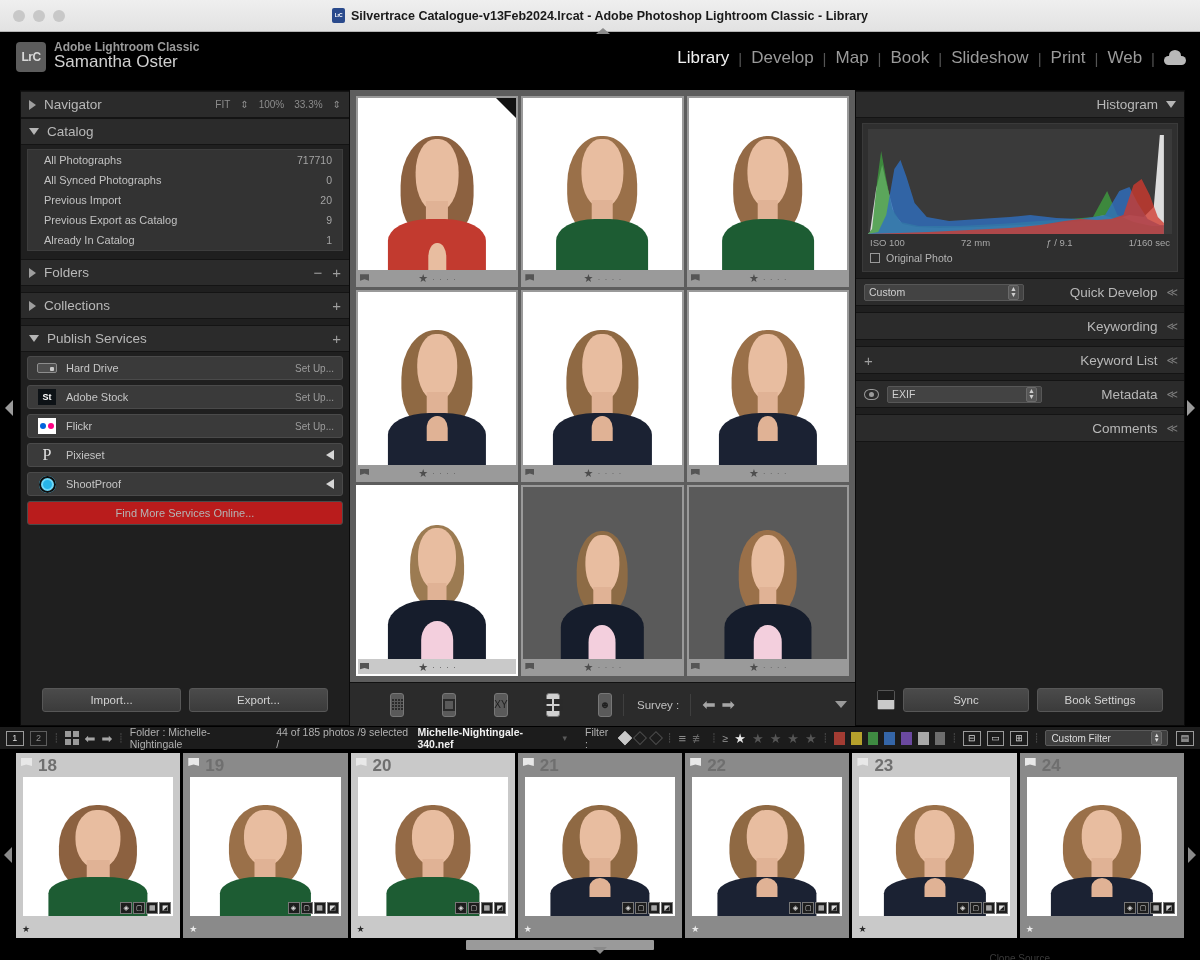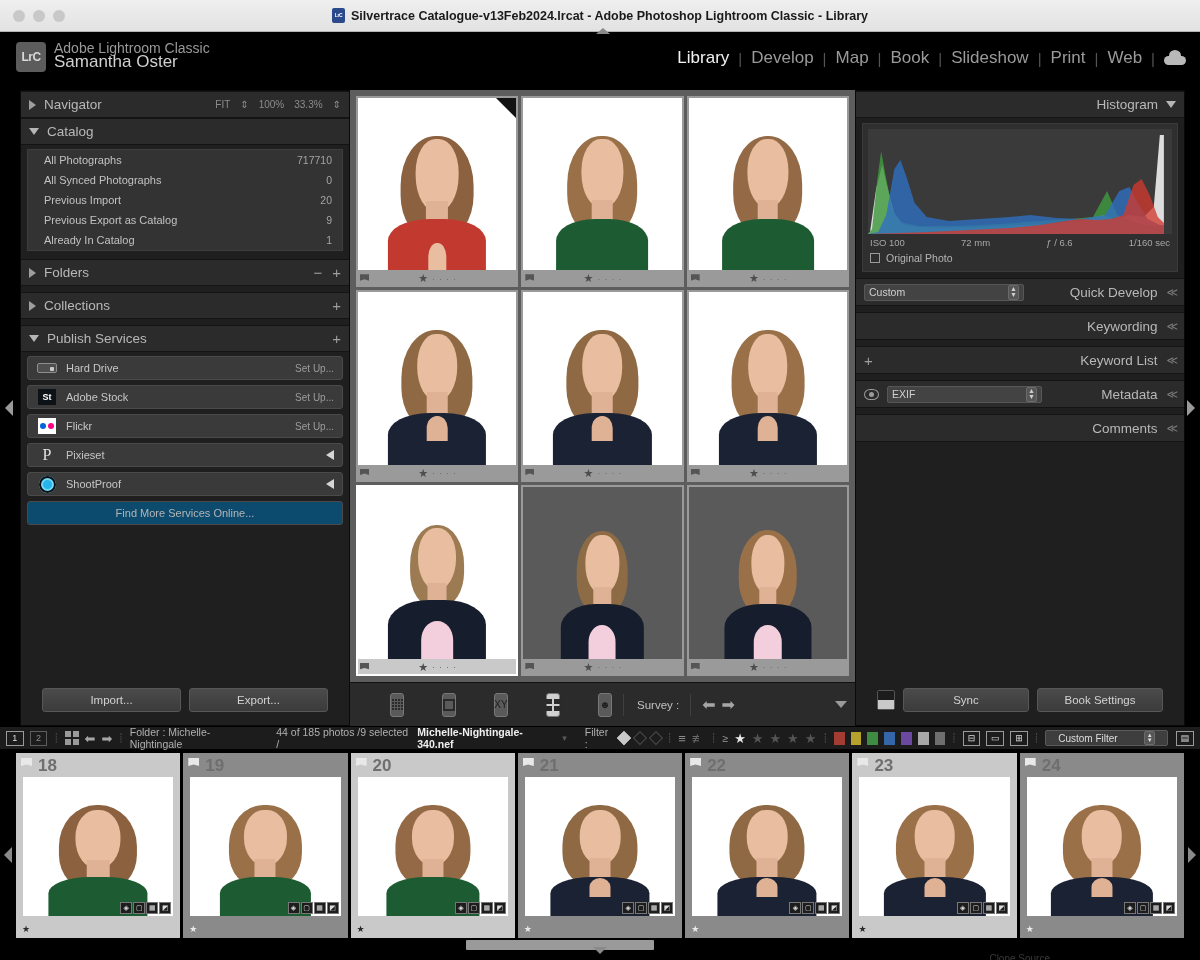--- a/index.html
+++ b/index.html
@@ -20,21 +20,21 @@
   .title-txt { font-size:12.5px; color:#1a1a1a; font-weight:bold; }
 
   
   .app { position:absolute; left:0; top:32px; width:1200px; height:928px; background:#000; }
 
   
   .idbar { position:relative; height:58px; background:#000; }
   .lrc-badge { position:absolute; left:16px; top:10px; width:30px; height:30px;
     background:#5c5c5c; border-radius:4px; color:#d8d8d8; font-size:12px; font-weight:bold;
     display:flex; align-items:center; justify-content:center; letter-spacing:-0.5px;}
-  .id-line1 { position:absolute; left:54px; top:8px; font-size:14px; color:#9a9a9a; }
+  .id-line1 { position:absolute; left:54px; top:8px; font-size:12px; color:#9a9a9a;font-weight:bold; }
   .id-line2 { position:absolute; left:54px; top:20px; font-size:17px; color:#d0d0d0; }
   .modules { position:absolute; right:14px; top:16px; display:flex; align-items:center;
     gap:0px; font-size:17px; color:#9a9a9a; }
   .modules .m { padding:0 9px; cursor:pointer; }
   .modules .m.active { color:#f2f2f2; }
   .modules .sep { color:#555; font-size:15px; }
   .cloud-ic { margin-left:9px; width:22px; height:14px; position:relative; }
   .cloud-ic:before{ content:""; position:absolute; left:0; bottom:0; width:22px; height:9px;
      background:#b9b9b9; border-radius:5px;}
   .cloud-ic:after{ content:""; position:absolute; left:5px; bottom:4px; width:12px; height:11px;
@@ -95,21 +95,21 @@
       background:#c9c9c9;border-radius:1px;}
   .ic-st { background:#0d1216; color:#fff; font-size:9px; font-weight:bold;
       width:18px;height:16px; }
   .ic-fl { background:#fff; width:18px;height:16px; position:relative; }
   .ic-fl i { position:absolute; top:5px; width:6px; height:6px; border-radius:50%; }
   .ic-fl i:first-child{ left:2px; background:#0063dc;}
   .ic-fl i:last-child{ right:2px; background:#ff0084;}
   .ic-px { color:#e3e3e3; font-size:16px; font-family:"Liberation Serif", serif; }
   .ic-sp { width:17px;height:17px; border-radius:50%; background:#27b4e8;
      box-shadow:inset 0 0 0 2px #0e0e0e, inset 0 0 0 4px #6fd7f7;}
-  .findmore { height:24px; background:#0c4a6e; border:1px solid #4a4a4a; border-radius:3px;
+  .findmore { height:24px; background:#b91c1c; border:1px solid #4a4a4a; border-radius:3px;
      display:flex; align-items:center; justify-content:center; font-size:11px;
      color:#b5b5b5; cursor:pointer; }
 
   
   .sidefoot { position:absolute; left:0; bottom:4px; width:100%; height:42px;
      background:#1f1f1f; display:flex; align-items:center; justify-content:center; gap:8px;
      padding:0 21px; }
   .btn { flex:1; height:24px; background:linear-gradient(#4b4b4b,#3b3b3b);
      border:1px solid #575757; border-radius:3px; color:#d2d2d2; font-size:11.5px;
      display:flex; align-items:center; justify-content:center; cursor:pointer; }
@@ -200,21 +200,21 @@
   .dot { color:#5a5a5a; font-size:9px; }
   .fname { color:#f0f0f0; font-weight:bold; }
   .diamond { width:10px;height:10px; transform:rotate(45deg); border:1px solid #8a8a8a;
      cursor:pointer;}
   .diamond.fill { background:#c9c9c9; border-color:#c9c9c9; }
   .diamond.dim { border-color:#4a4a4a; }
   .star { color:#555; font-size:13px; cursor:pointer;}
   .star.on { color:#e8e8e8; }
   .swatch { width:11px;height:13px; cursor:pointer;}
   .cfilter { width:125px; height:16px; background:#3e3e3e; border:1px solid #5a5a5a;
-     border-radius:2px; display:flex; align-items:center; padding:0 12px; font-size:10px;
+     border-radius:2px; display:flex; align-items:center; padding:0 5px; font-size:10px;
      color:#ddd; cursor:pointer;}
 
   
   .filmstrip { position:relative; height:210px; background:#000; }
   .fsrow { position:absolute; left:16px; top:3px; right:16px; height:185px;
      display:flex; gap:3px; }
   .fscell { flex:1; background:#9a9a9a; position:relative; display:flex;
      flex-direction:column; cursor:pointer; }
   .fscell.lite { background:#c9c9c9; }
   .fscell.dark { background:#8a8a8a; }
@@ -675,21 +675,21 @@
                      L140,88 L160,86 L186,89 L210,90 L234,86 L248,62 L258,58 L266,74 L276,90
                      L288,96 L292,96 L292,105 Z" fill="#2f6fc0" opacity="0.8"></path>
 
             <path d="M0,105 L30,104 L60,103 L100,101 L140,99 L170,96 L194,92 L210,90 L226,91
                      L240,90 L252,86 L262,56 L270,50 L278,66 L286,88 L292,94 L292,105 Z" fill="#d03a2e" opacity="0.78"></path>
           </svg>
         </div>
         <div class="histlabels">
           <span>ISO 100</span>
           <span>72 mm</span>
-          <span>ƒ / 6.6</span>
+          <span>ƒ / 9.1</span>
           <span>1/160 sec</span>
         </div>
         <div class="origrow">
           <span class="chk"></span>
           <span>Original Photo</span>
         </div>
       </div>
 
       <div class="qdrow" style="margin-top:6px">
         <div class="combo">

